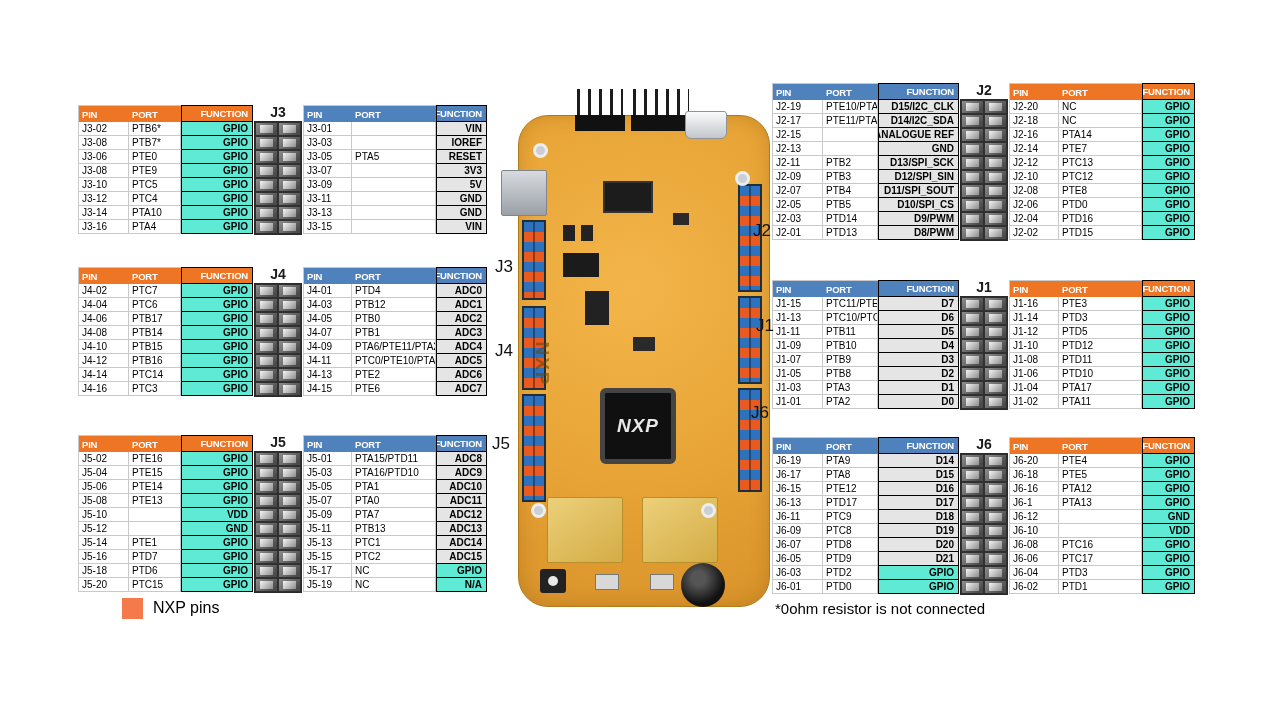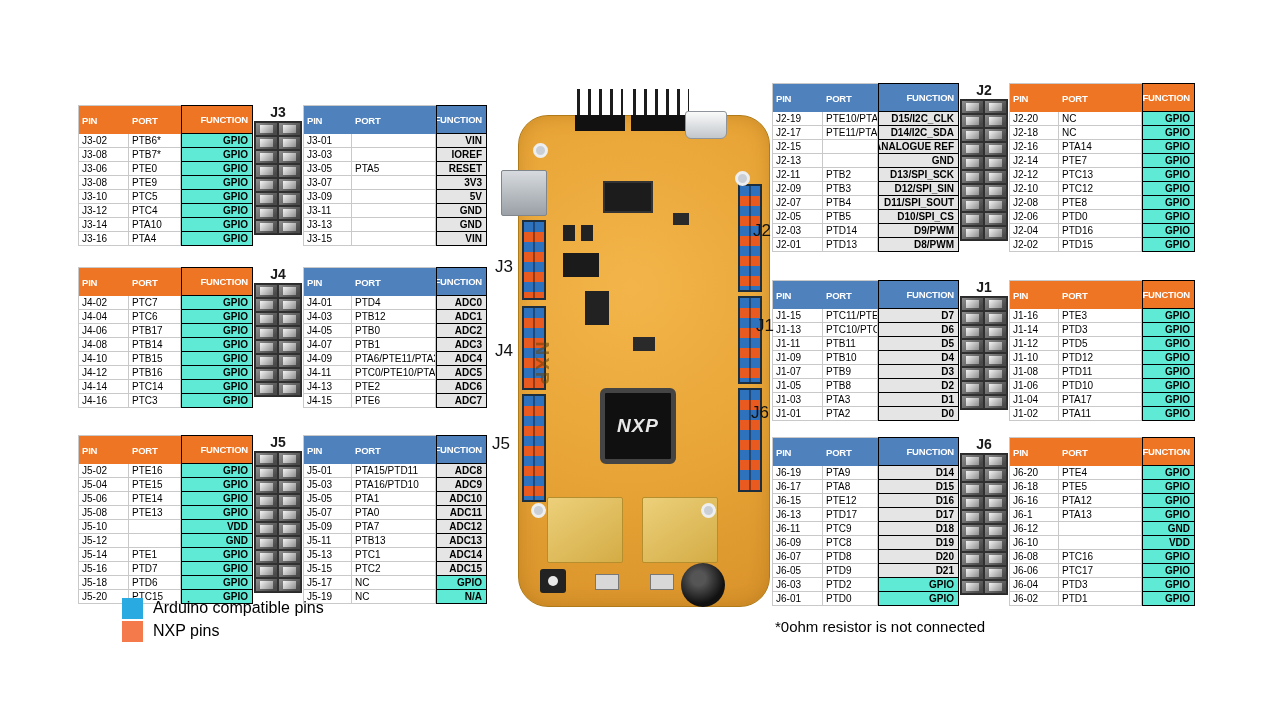--- a/index.html
+++ b/index.html
@@ -10,21 +10,21 @@
   .pin-group{position:absolute;display:flex;align-items:flex-start;}
   .g-J3{left:78px;top:105px;}
   .g-J4{left:78px;top:267px;}
   .g-J5{left:78px;top:435px;}
   .g-J2{left:772px;top:83px;}
   .g-J1{left:772px;top:280px;}
   .g-J6{left:772px;top:437px;}
 
   .tbl{display:block;border-left:1px solid #c9c9c9;border-top:1px solid #c9c9c9;}
   .trow{display:flex;height:14px;}
-  .thead{height:28px;}
+  .thead{height:16px;}
   .tcell{box-sizing:border-box;display:flex;align-items:center;
          font-size:10px;color:#000;border-right:1px solid #c9c9c9;border-bottom:1px solid #c9c9c9;
          padding:0 0 0 3px;overflow:hidden;white-space:nowrap;}
   .hcell{color:#fff;font-weight:bold;font-size:9.5px;letter-spacing:-0.2px;border-right-color:rgba(255,255,255,.4);border-bottom:none;}
   .thead-orange .hcell{background:#ee7523;}
   .thead-blue   .hcell{background:#4f81bd;}
   .c-fn{justify-content:flex-end;font-weight:bold;padding:0 4px 0 0;
         border:1px solid #000 !important;margin-top:-1px;}
   .fn-orange{background:#5eead4;}
   .fn-blue{background:#e5e5e5;}
@@ -44,21 +44,21 @@
   .pin-sq{position:relative;background:linear-gradient(135deg,#8f8f8f 0%,#4a4a4a 85%);
           border:1px solid #303030;box-sizing:border-box;}
   .pin-sq::after{content:'';position:absolute;left:4px;right:4px;top:2px;bottom:2px;
           background:linear-gradient(135deg,#f4f4f4 0%,#8d8d8d 100%);}
 
   
   .legend{position:absolute;left:122px;top:597px;}
   .legend-row{display:flex;align-items:center;height:22px;margin-bottom:1px;}
   .legend-swatch{width:21px;height:21px;margin-right:10px;}
   .legend-label{font-size:16px;color:#000;}
-  .note{position:absolute;left:775px;top:618px;font-size:15px;color:#000;}
+  .note{position:absolute;left:775px;top:600px;font-size:15px;color:#000;}
 
   
   .board-label{position:absolute;font-size:17px;color:#111;}
   .bl-J3{left:495px;top:257px;} .bl-J4{left:495px;top:341px;} .bl-J5{left:492px;top:434px;}
   .bl-J2{left:753px;top:221px;} .bl-J1{left:756px;top:316px;} .bl-J6{left:751px;top:403px;}
 
   
   .board{position:absolute;left:505px;top:85px;width:278px;height:540px;}
   .board *{position:absolute;box-sizing:border-box;}
   .b-body{left:13px;top:30px;width:252px;height:492px;border-radius:30px;
@@ -926,24 +926,20 @@
 
   <span class="board-label bl-J3">J3</span>
   <span class="board-label bl-J4">J4</span>
   <span class="board-label bl-J5">J5</span>
   <span class="board-label bl-J2">J2</span>
   <span class="board-label bl-J1">J1</span>
   <span class="board-label bl-J6">J6</span>
 
   <div class="legend">
     <div class="legend-row">
-      <span class="legend-swatch" style="background: rgb(41, 171, 226);"></span>
-      <span class="legend-label">Arduino compatible pins</span>
-    </div>
-    <div class="legend-row">
       <span class="legend-swatch" style="background: rgb(244, 121, 75);"></span>
       <span class="legend-label">NXP pins</span>
     </div>
   </div>
 
   <div class="note">*0ohm resistor is not connected</div>
 
 </div>
 
 </body></html>

